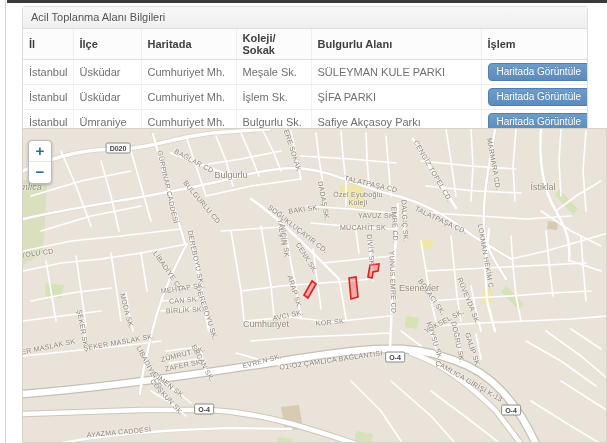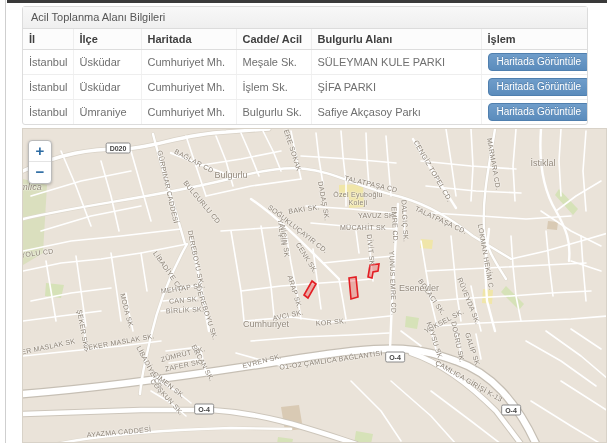--- a/index.html
+++ b/index.html
@@ -82,21 +82,21 @@
         <col style="width:95px">
       <col style="width:75px">
         <col style="width:170px">
         <col style="width:106px">
     </colgroup>
     <thead>
       <tr>
         <th>İl</th>
         <th>İlçe</th>
         <th>Haritada</th>
-        <th>Cadde/ Acil</th>
+        <th>Koleji/ Sokak</th>
         <th>Bulgurlu Alanı</th>
         <th>İşlem</th>
       </tr>
     </thead>
     <tbody>
         <tr>
           <td>İstanbul</td>
           <td>Üsküdar</td>
           <td>Cumhuriyet Mh.</td>
           <td>Meşale Sk.</td>
@@ -313,21 +313,21 @@
       <div class="mlabel street" style="left: 146px; top: 256px; transform: translate(-50%, -50%) rotate(38deg);">ÇİMEN SK.</div>
       <div class="mlabel street" style="left: 144px; top: 268px; transform: translate(-50%, -50%) rotate(48deg);">COŞKUN SK.</div>
       <div class="mlabel street" style="left: 239px; top: 232px; transform: translate(-50%, -50%) rotate(-15deg);">EVREN SK.</div>
       <div class="mlabel street" style="left: 308px; top: 231px; transform: translate(-50%, -50%) rotate(-8deg);">O1-O2 ÇAMLICA BAĞLANTISI</div>
       <div class="mlabel street" style="left: 96px; top: 303px; transform: translate(-50%, -50%) rotate(-5deg);">AYAZMA CADDESİ</div>
       <div class="mlabel street" style="left: 412px; top: 212px; transform: translate(-50%, -50%) rotate(72deg);">KUYSU SK.</div>
       <div class="mlabel street" style="left: 435px; top: 213px; transform: translate(-50%, -50%) rotate(78deg);">DOĞRU SK.</div>
       <div class="mlabel street" style="left: 450px; top: 221px; transform: translate(-50%, -50%) rotate(72deg);">GALİP SK.</div>
       <div class="mlabel street" style="left: 446px; top: 252px; transform: translate(-50%, -50%) rotate(30deg);">ÇAMLICA GİRİŞİ K-13</div>
       <div class="mlabel place" style="left: 208px; top: 46px; transform: translate(-50%, -50%) rotate(0deg);">Bulgurlu</div>
-      <div class="mlabel place" style="left: 520px; top: 34px; transform: translate(-50%, -50%) rotate(0deg); text-align: right;">İstiklal</div>
+      <div class="mlabel place" style="left: 520px; top: 58px; transform: translate(-50%, -50%) rotate(0deg); text-align: right;">İstiklal</div>
       <div class="mlabel place" style="left: 396px; top: 159px; transform: translate(-50%, -50%) rotate(0deg);">Esenevler</div>
       <div class="mlabel place" style="left: 231px; top: 195px; transform: translate(-50%, -50%) rotate(0deg); margin-left: 12px;">Cumhuriyet</div>
       <div class="mlabel place" style="left: 8px; top: 58px; transform: translate(-50%, -50%) rotate(0deg); font-style: italic;">mlıca</div>
       <div class="badge" style="left: 95px; top: 19px;">D020</div>
       <div class="badge" style="left: 372px; top: 228px;">O-4</div>
       <div class="badge" style="left: 181px; top: 280px;">O-4</div>
       <div class="badge" style="left: 488px; top: 281px;">O-4</div>
     </div>
 
   <div class="zoomctl">

